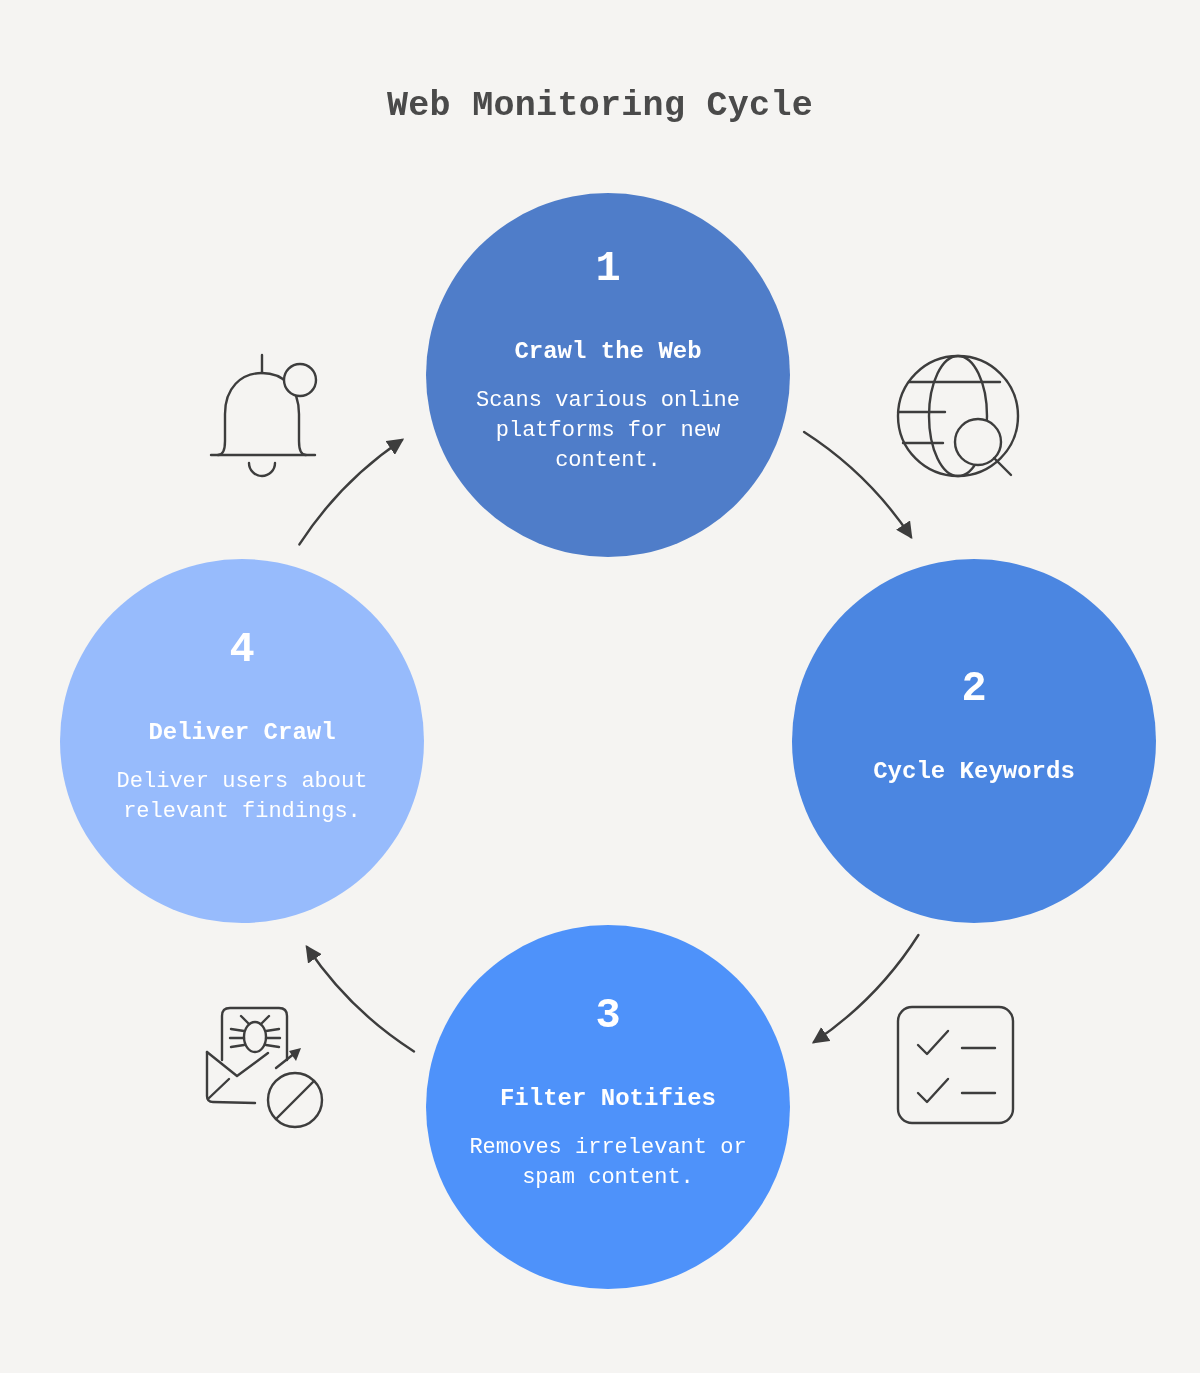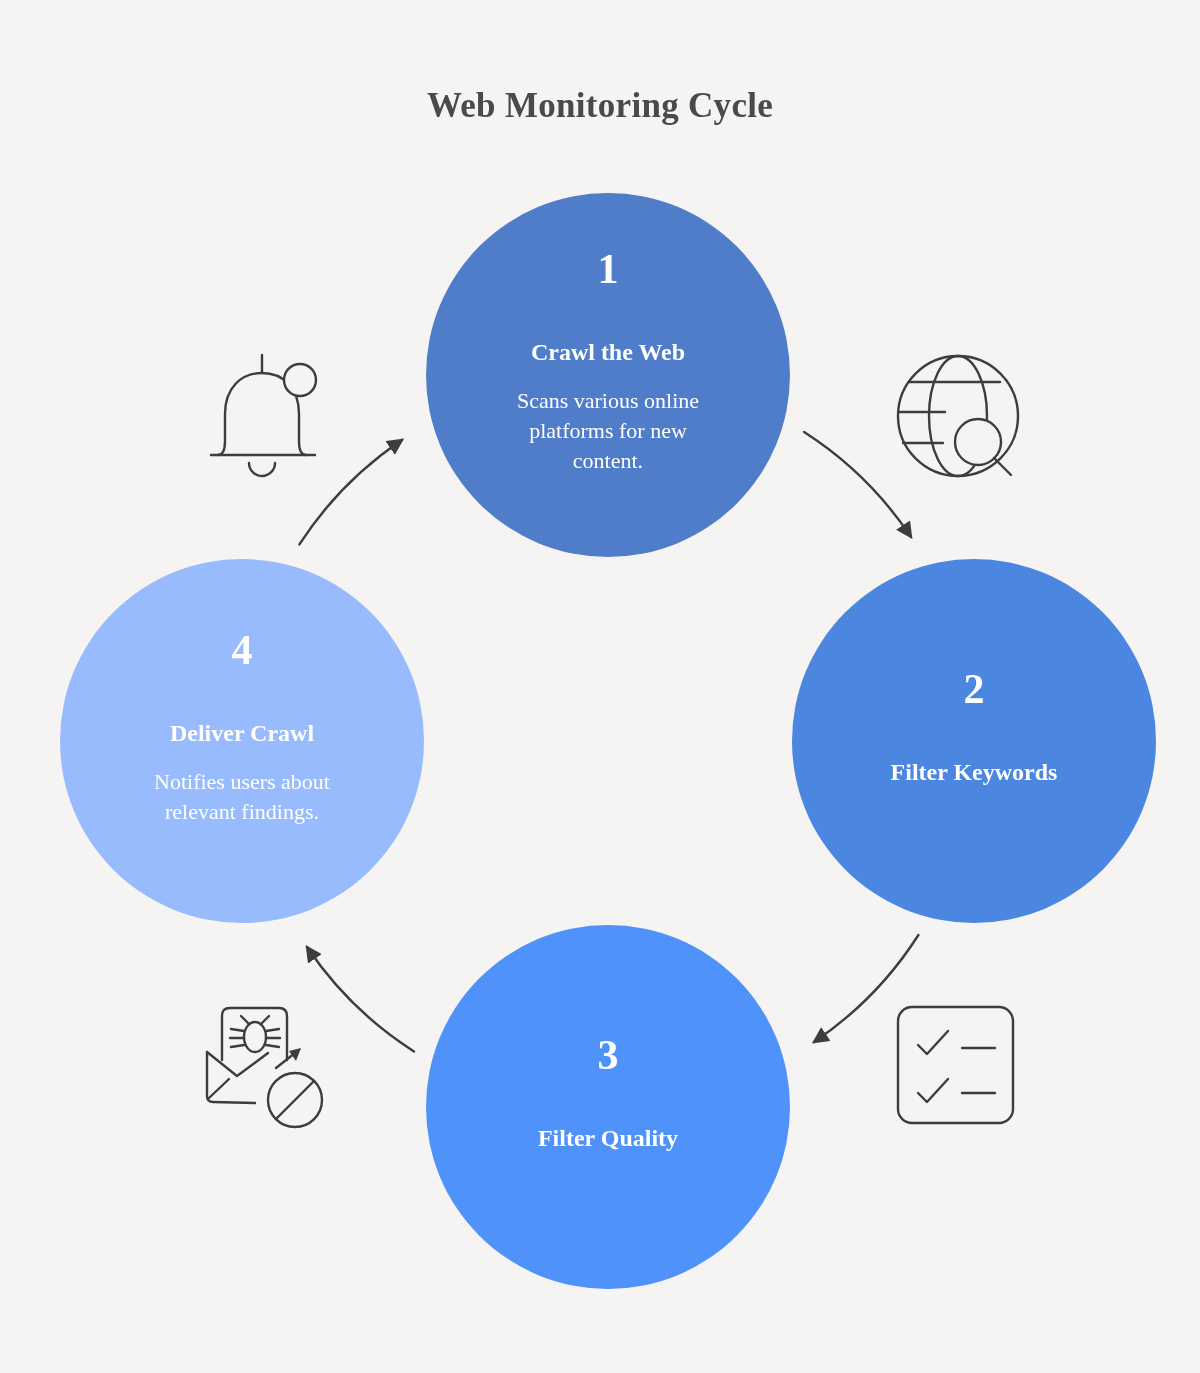--- a/index.html
+++ b/index.html
@@ -1,21 +1,21 @@
 <!DOCTYPE html>
 <html><head>
 <meta charset="utf-8">
 <style>
   html, body { margin: 0; padding: 0; background: #f5f4f2; }
   .canvas {
     position: relative;
     width: 1200px;
     height: 1373px;
     background: #f5f4f2;
-    font-family: Liberation Serif, serif;
+    font-family: Liberation Mono, monospace;
     overflow: hidden;
   }
   .diagram-title {
     position: absolute;
     top: 86px;
     left: 0;
     width: 100%;
     text-align: center;
     font-size: 35px;
     font-weight: 700;
@@ -94,32 +94,34 @@
   <div class="step step-1">
     <div class="step-number">1</div>
     <div class="step-title">Crawl the Web</div>
     <div class="step-desc">Scans various online
 platforms for new
 content.</div>
   </div>
 
   <div class="step step-2">
     <div class="step-number">2</div>
-    <div class="step-title">Filter Keywords</div>
+    <div class="step-title">Cycle Keywords</div>
   </div>
 
   <div class="step step-3">
     <div class="step-number">3</div>
-    <div class="step-title">Filter Quality</div>
+    <div class="step-title">Filter Notifies</div>
+    <div class="step-desc">Removes irrelevant or
+spam content.</div>
   </div>
 
   <div class="step step-4">
     <div class="step-number">4</div>
     <div class="step-title">Deliver Crawl</div>
-    <div class="step-desc">Notifies users about
+    <div class="step-desc">Deliver users about
 relevant findings.</div>
   </div>
 
   <svg class="icon" style="left:195px;top:342px" width="130" height="140" viewBox="0 0 130 140">
     <path class="stroke" d="M 67 13 L 67 31"></path>
     <path class="stroke" d="M 23 113 C 28 113 30 107 30 99 L 30 72 C 30 46 46 31 67 31 C 88 31 104 46 104 72 L 104 99 C 104 107 106 113 111 113"></path>
     <path class="stroke" d="M 16 113 L 120 113"></path>
     <path class="stroke" d="M 54 121 A 13 13 0 0 0 80 121"></path>
     <circle class="stroke maskfill" cx="105" cy="38" r="16"></circle>
   </svg>

